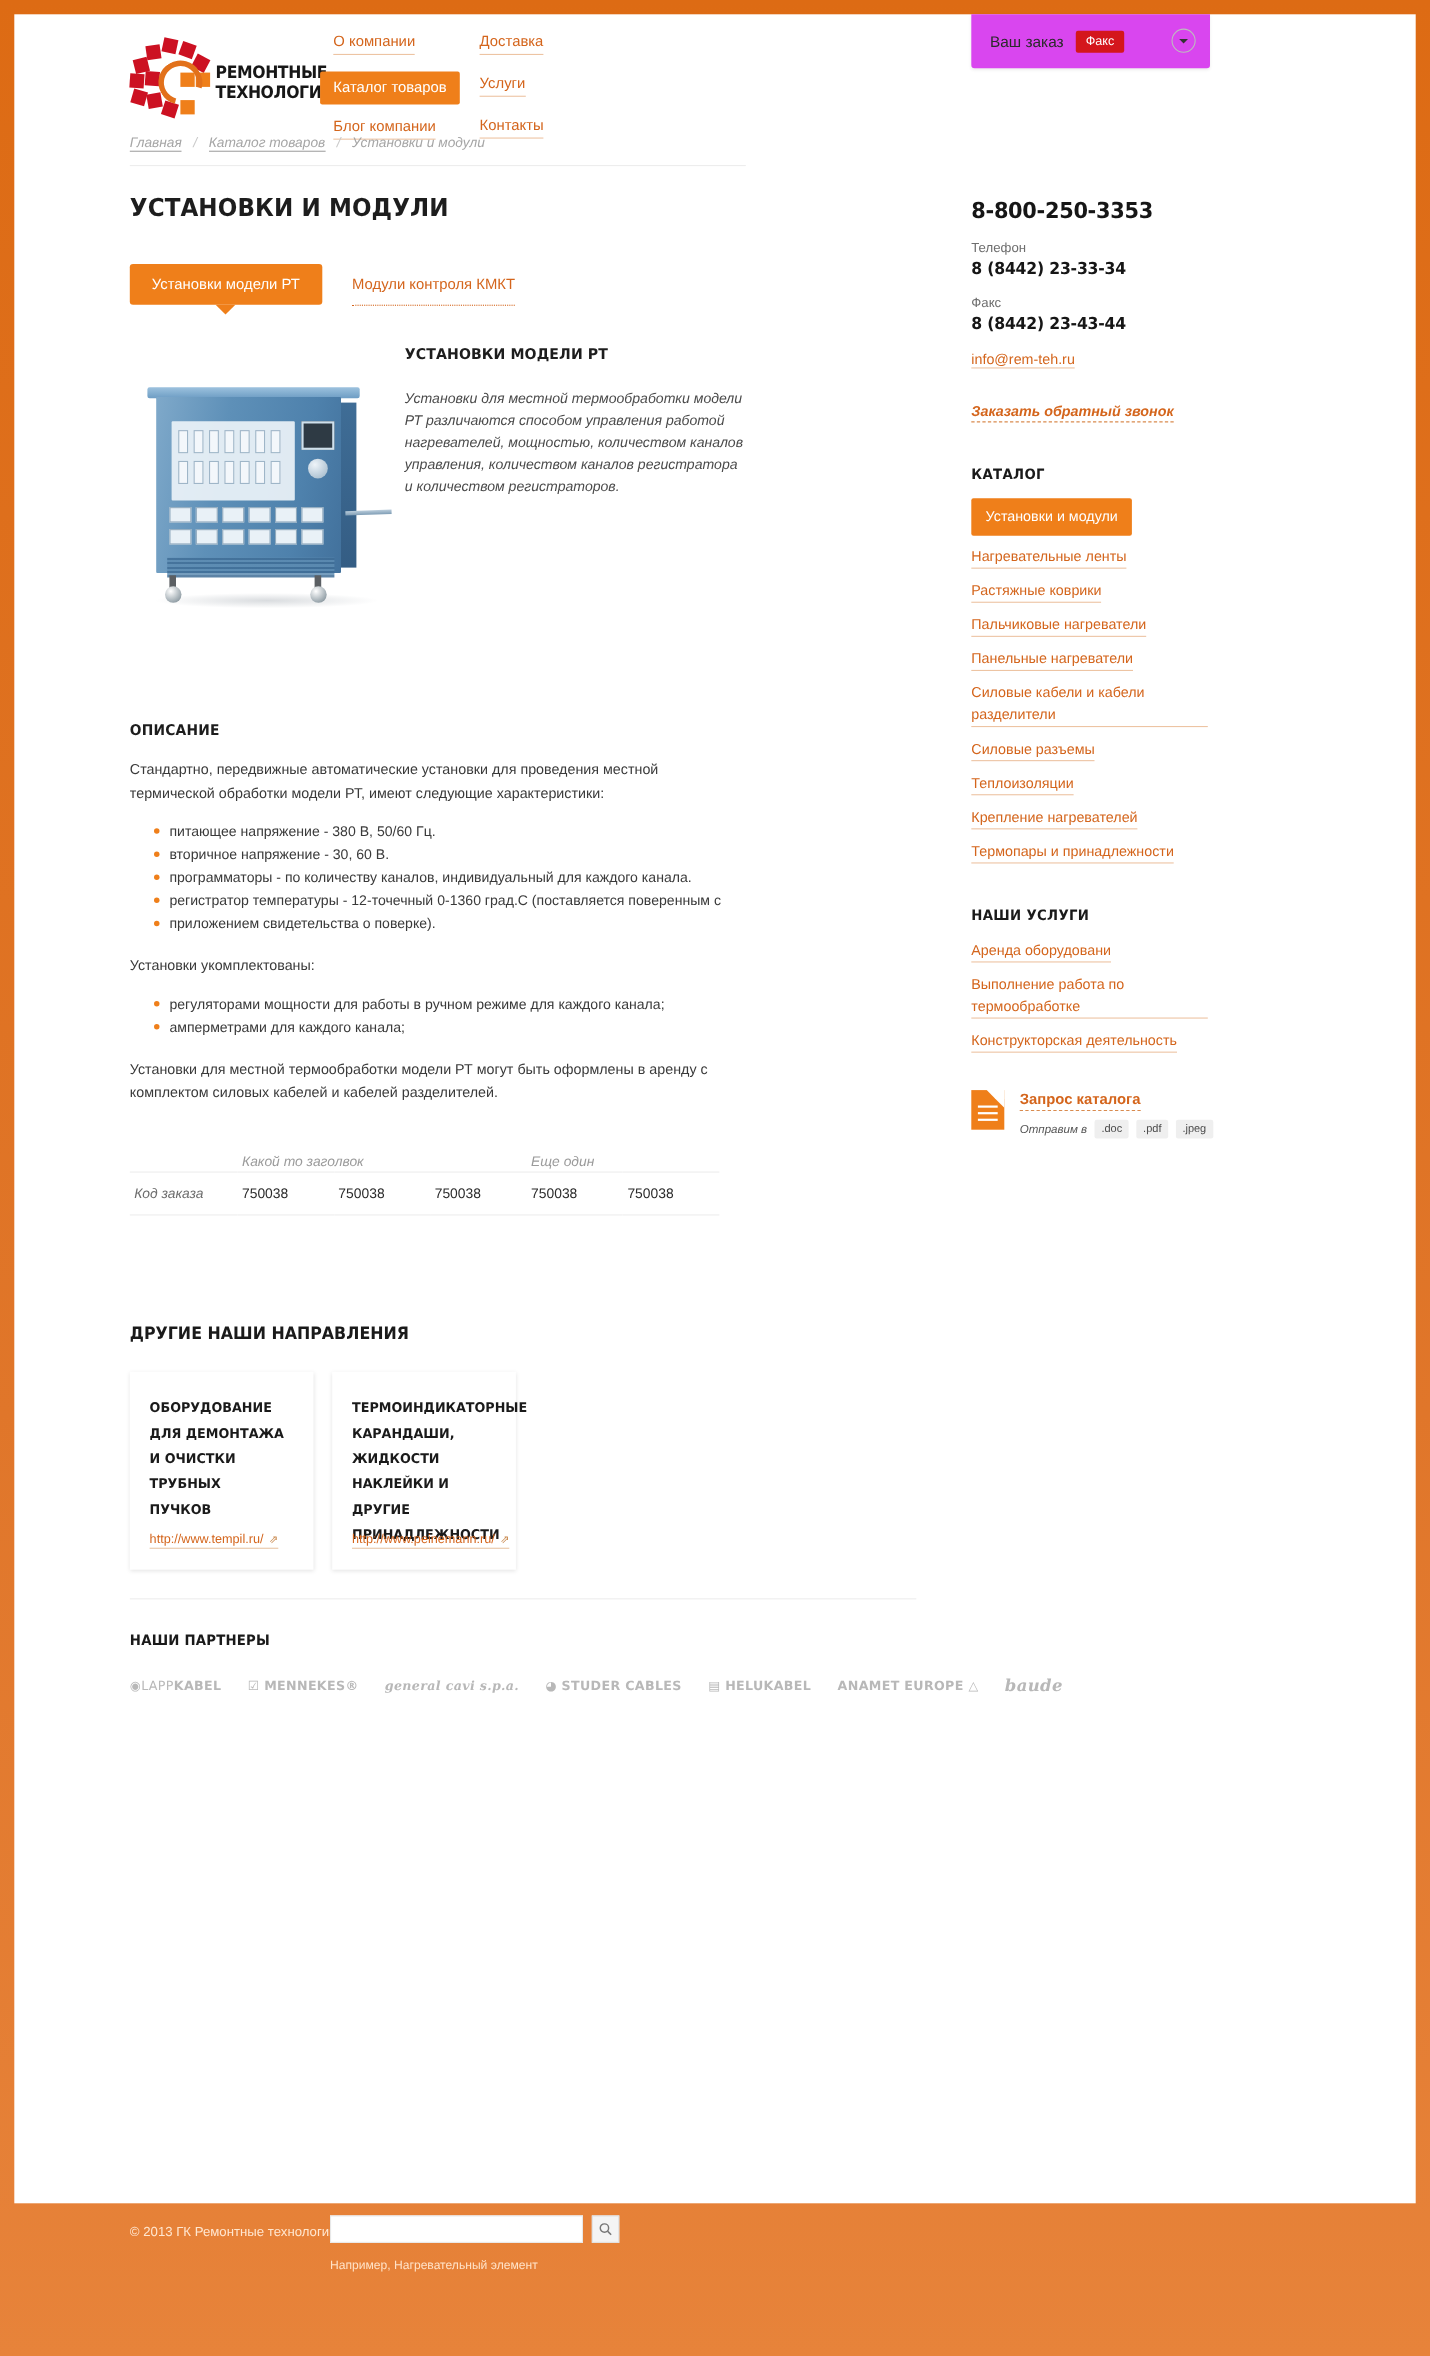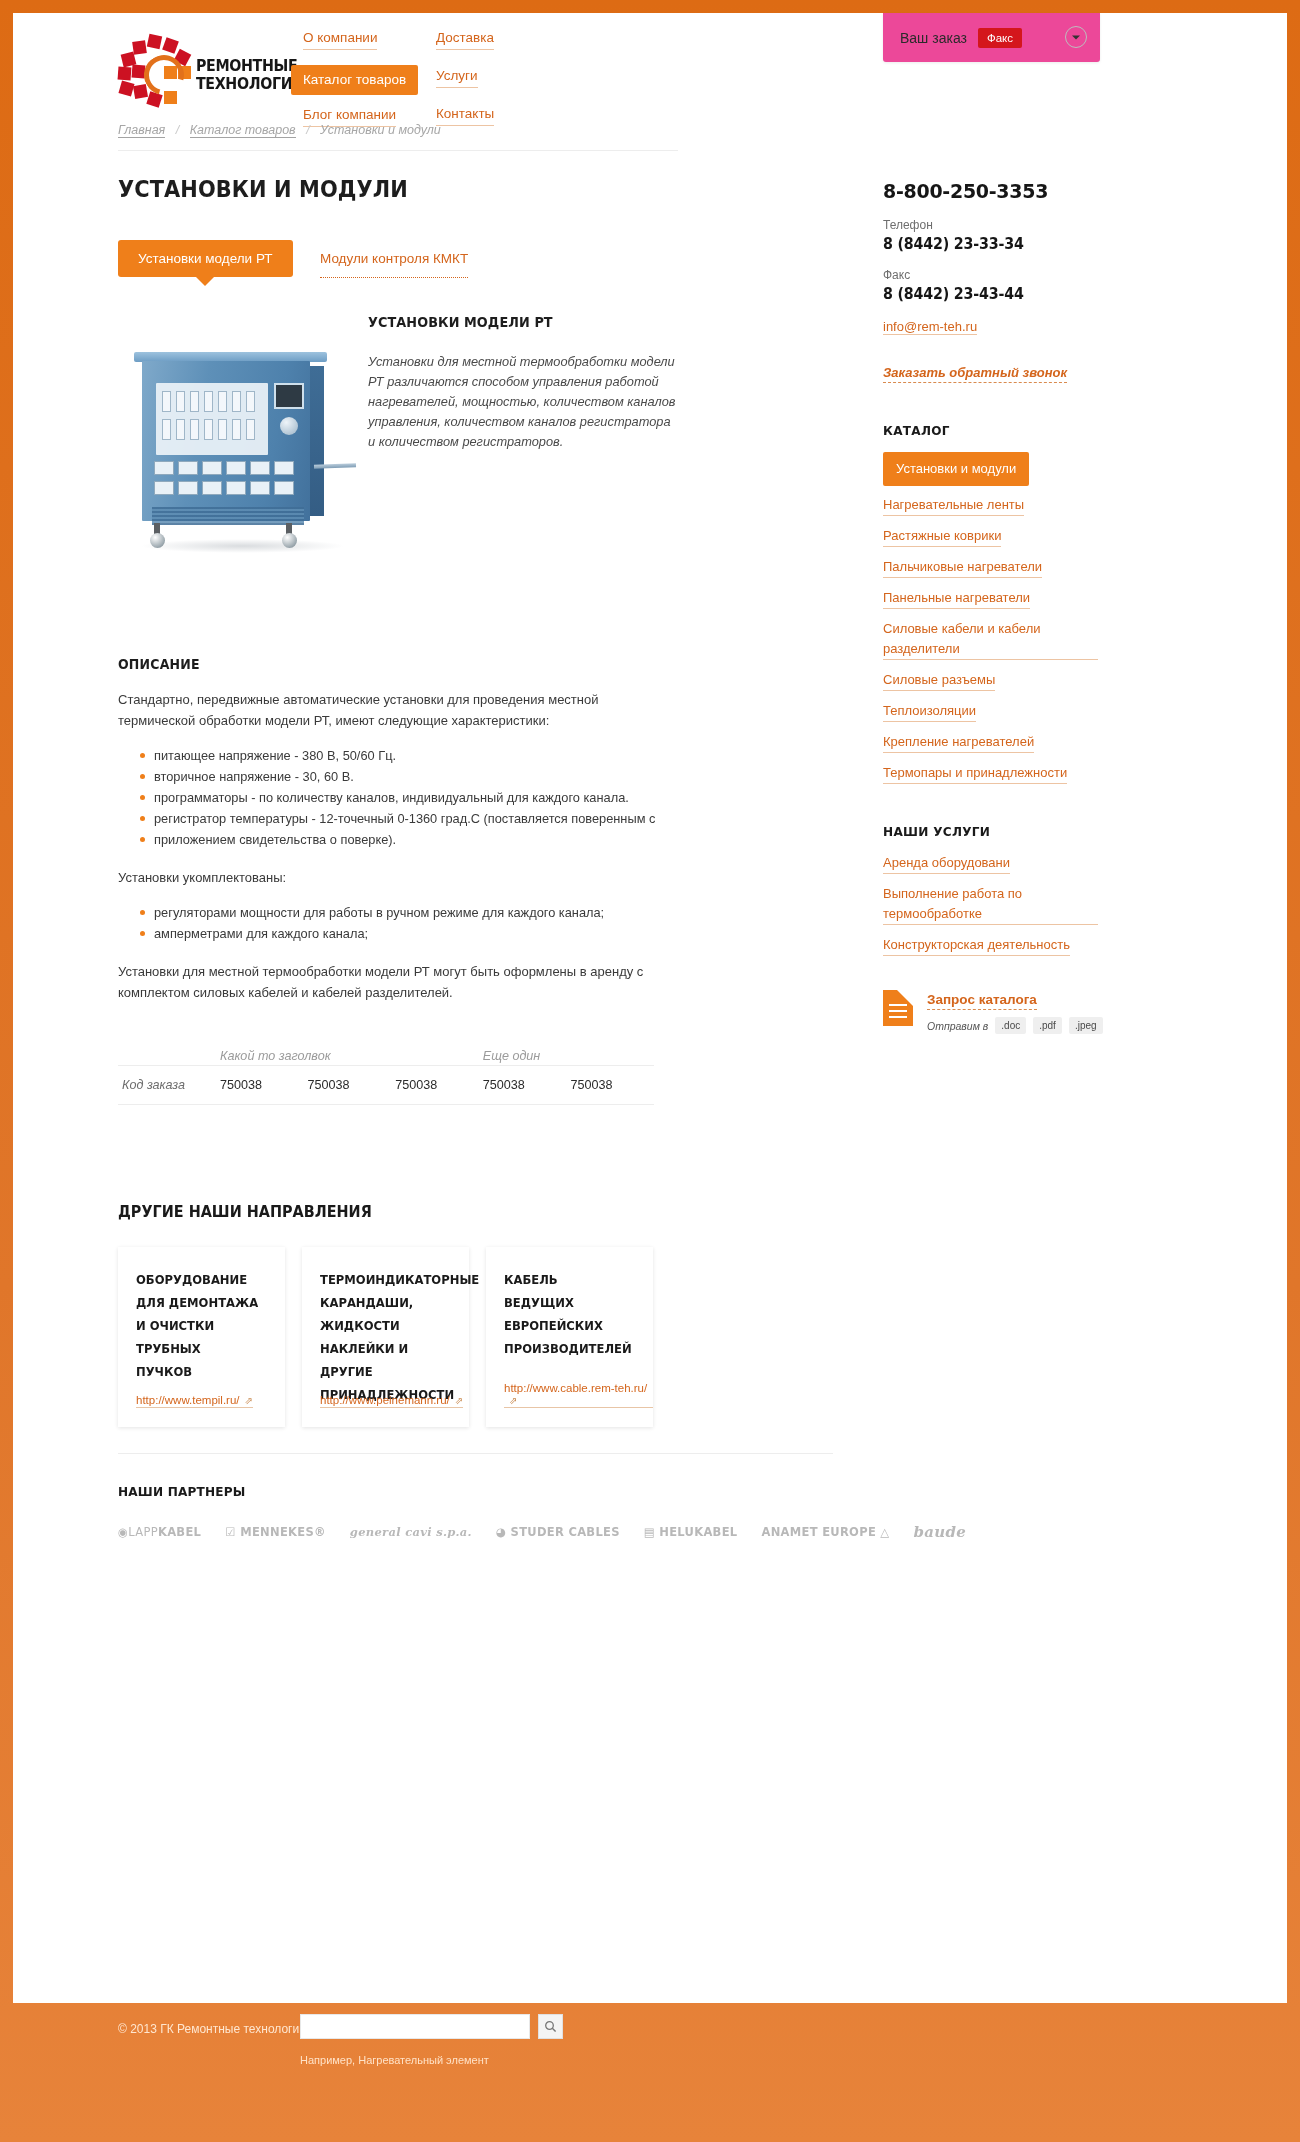--- a/index.html
+++ b/index.html
@@ -78,21 +78,21 @@
     margin-left: -12px;
     margin-bottom: 9px;
     border-radius: 2px;
   }
 
   
   .cart {
     position: absolute;
     left: 870px; top: 0;
     width: 217px; height: 49px;
-    background: #ec4899;
+    background: #d946ef;
     border-radius: 0 0 3px 3px;
     box-shadow: 0 1px 3px rgba(0,0,0,0.08);
     display: flex; align-items: center;
   }
   .cart-label { font-size: 14px; color: #2b2b2b; margin-left: 17px; }
   .cart-badge {
     position: relative;
     margin-left: 11px;
     background: #d4161c; color: #fff;
     font-size: 11.5px; padding: 4px 9px; border-radius: 2px;
@@ -611,26 +611,20 @@
             <a class="card-link" href="#">
               <span>http://www.tempil.ru/</span><span class="ext-ic">⇗</span>
             </a>
           </div>
           <div class="card">
             <div class="card-h">ТЕРМОИНДИКАТОРНЫЕ КАРАНДАШИ, ЖИДКОСТИ НАКЛЕЙКИ И ДРУГИЕ ПРИНАДЛЕЖНОСТИ</div>
             <a class="card-link" href="#">
               <span>http://www.peinemann.ru/</span><span class="ext-ic">⇗</span>
             </a>
           </div>
-          <div class="card">
-            <div class="card-h">КАБЕЛЬ ВЕДУЩИХ ЕВРОПЕЙСКИХ ПРОИЗВОДИТЕЛЕЙ</div>
-            <a class="card-link" href="#">
-              <span>http://www.cable.rem-teh.ru/</span><span class="ext-ic">⇗</span>
-            </a>
-          </div>
         </div>
       </div>
 
       <div style="position:absolute; left:105px; top:1330px; width:730px;">
         <div class="partners-rule"></div>
         <div class="partners-title">НАШИ ПАРТНЕРЫ</div>
         <div class="partners">
           <div class="plogo">◉<span class="lt">LAPP</span><span>KABEL</span></div>
           <div class="plogo">☑ <span>MENNEKES®</span></div>
           <div class="plogo italic"><span>general</span> <span>cavi s.p.a.</span></div>

